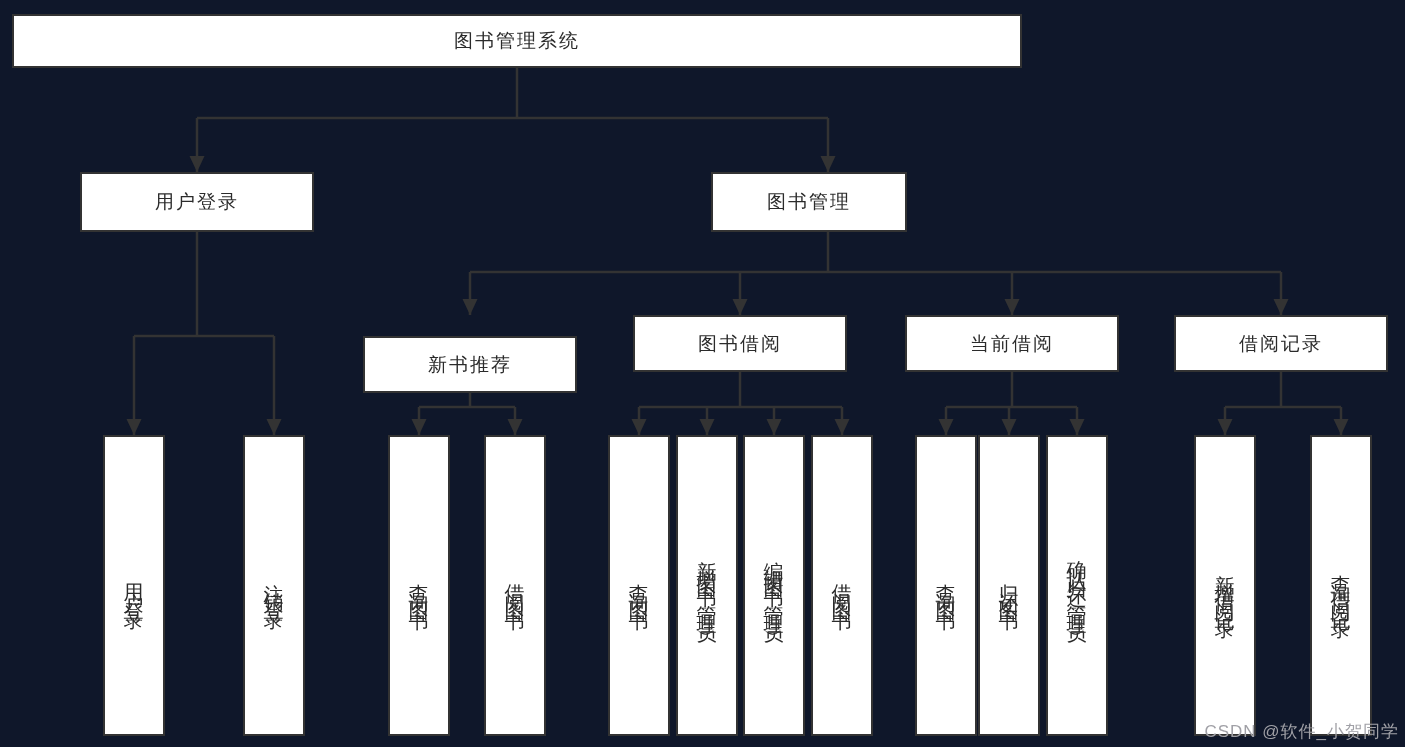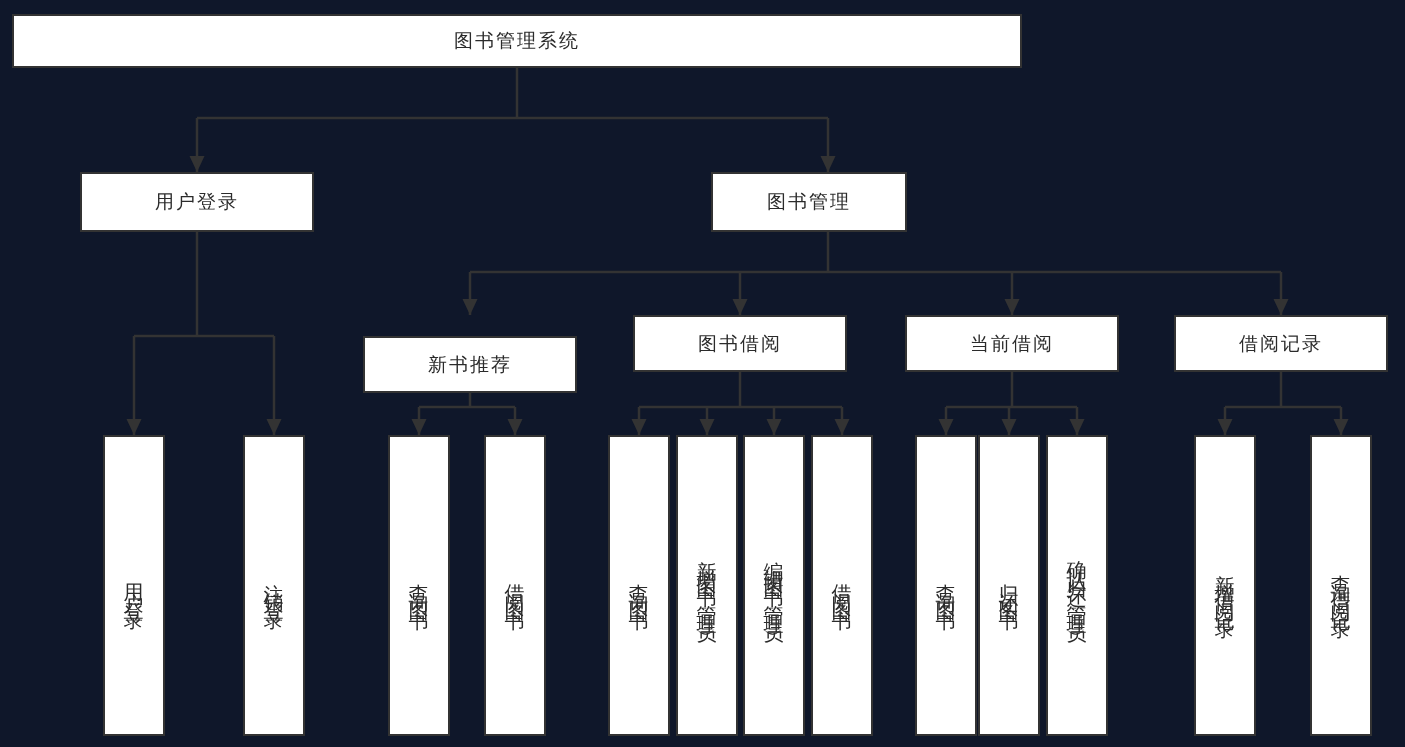--- a/index.html
+++ b/index.html
@@ -160,14 +160,15 @@
     <span class="lbl">确认归还（管理员）</span>
   </div>
 
   <div class="box leaf" style="left:1194px; top:435px; width:62px; height:301px;">
     <span class="lbl">新增借阅记录</span>
   </div>
   <div class="box leaf" style="left:1310px; top:435px; width:62px; height:301px;">
     <span class="lbl">查询借阅记录</span>
   </div>
 
+  <div class="watermark">CSDN @软件_小贺同学</div>
 
 </div>
 
 </body></html>

